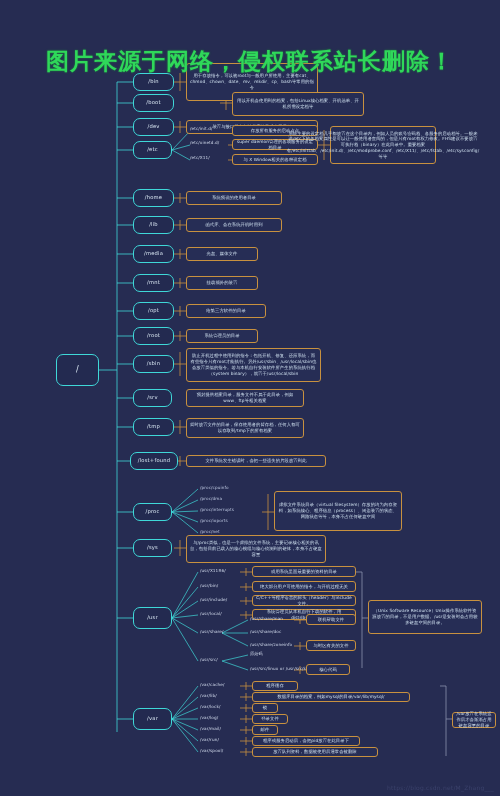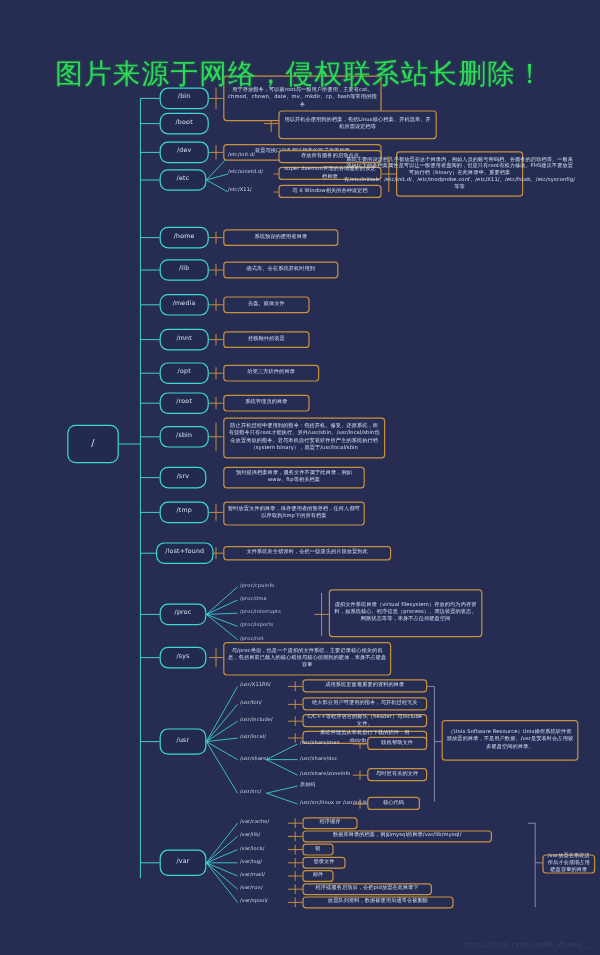--- a/index.html
+++ b/index.html
@@ -7,21 +7,21 @@
   body {
     width:500px; height:796px; position:relative; overflow:hidden;
     background:#262c52;
     font-family:"DejaVu Sans","Liberation Sans",sans-serif;
   }
   #canvas { position:absolute; inset:0; }
   svg.links { position:absolute; inset:0; width:500px; height:796px; pointer-events:none; }
 
   .watermark {
     position:absolute; left:0; right:0; top:46px;
-    text-align:center; color:#2fd85a; font-weight:normal;
+    text-align:center; color:#2fd85a; font-weight:bold;
     font-size:23px; letter-spacing:1px; white-space:nowrap;
     text-shadow:0 0 2px #1d8c3a;
   }
   .url {
     position:absolute; right:6px; bottom:5px;
     color:#3a416a; font-size:6px; letter-spacing:.2px;
   }
 
   
   .node {

